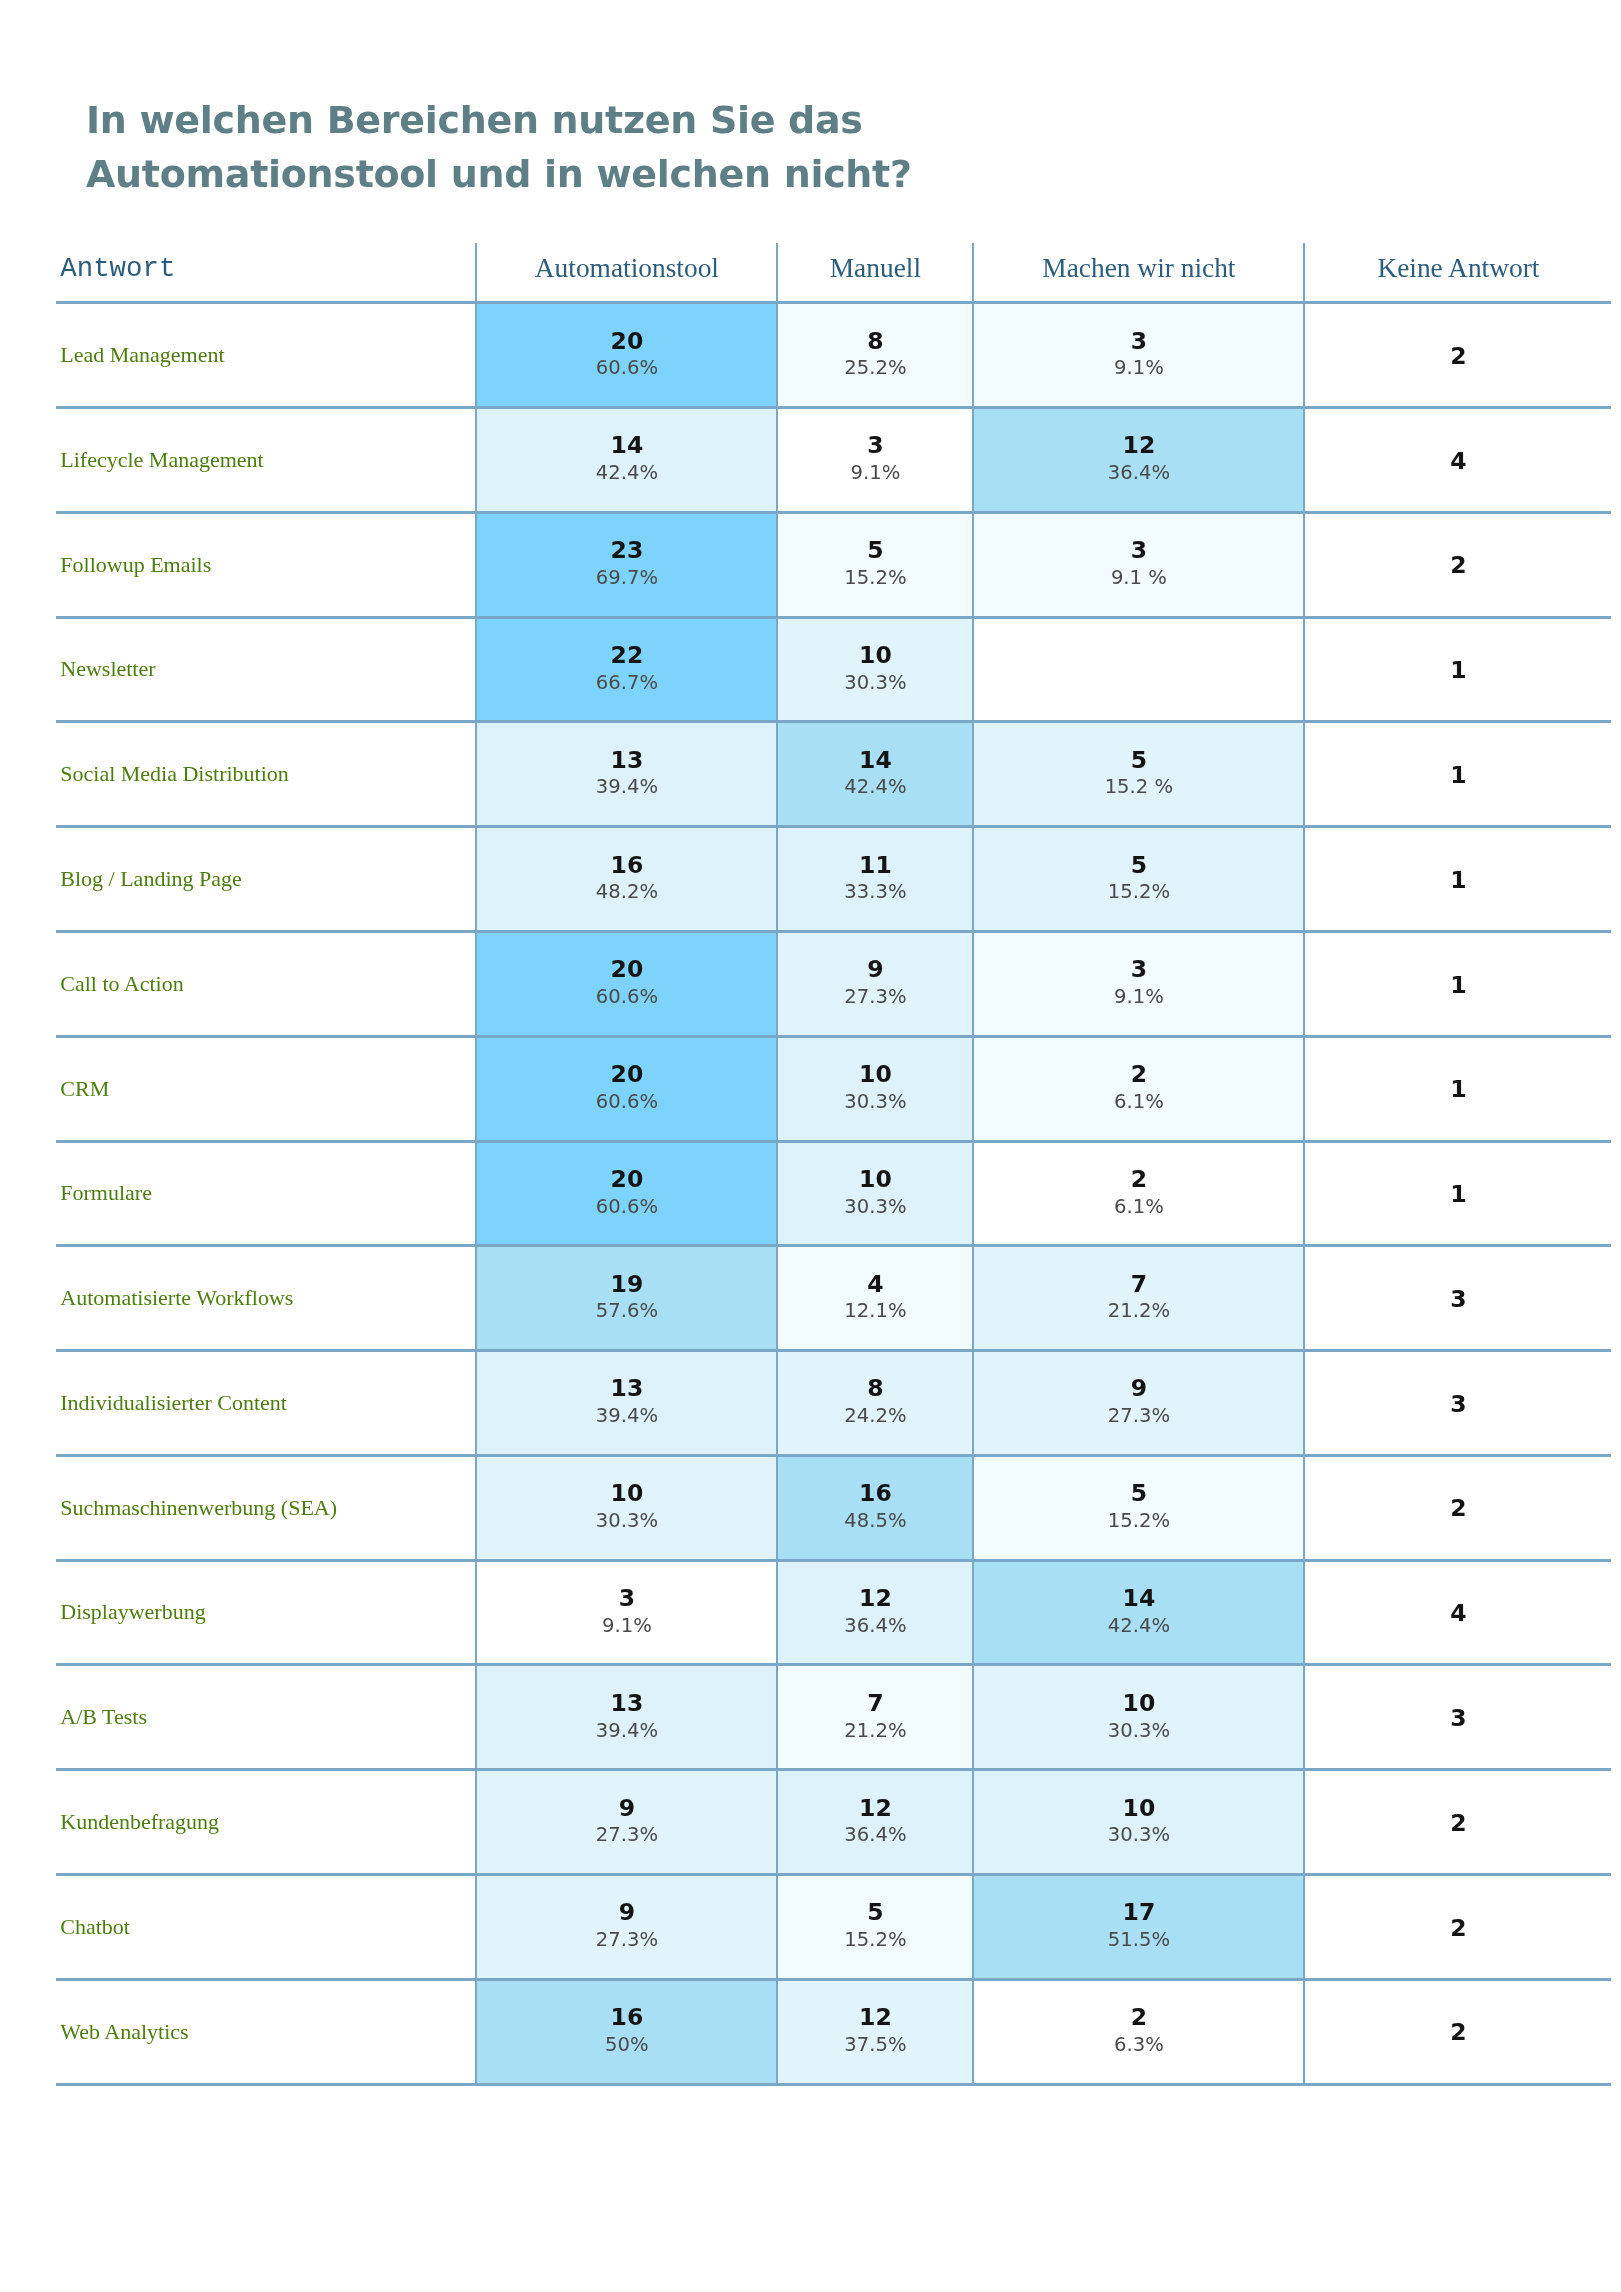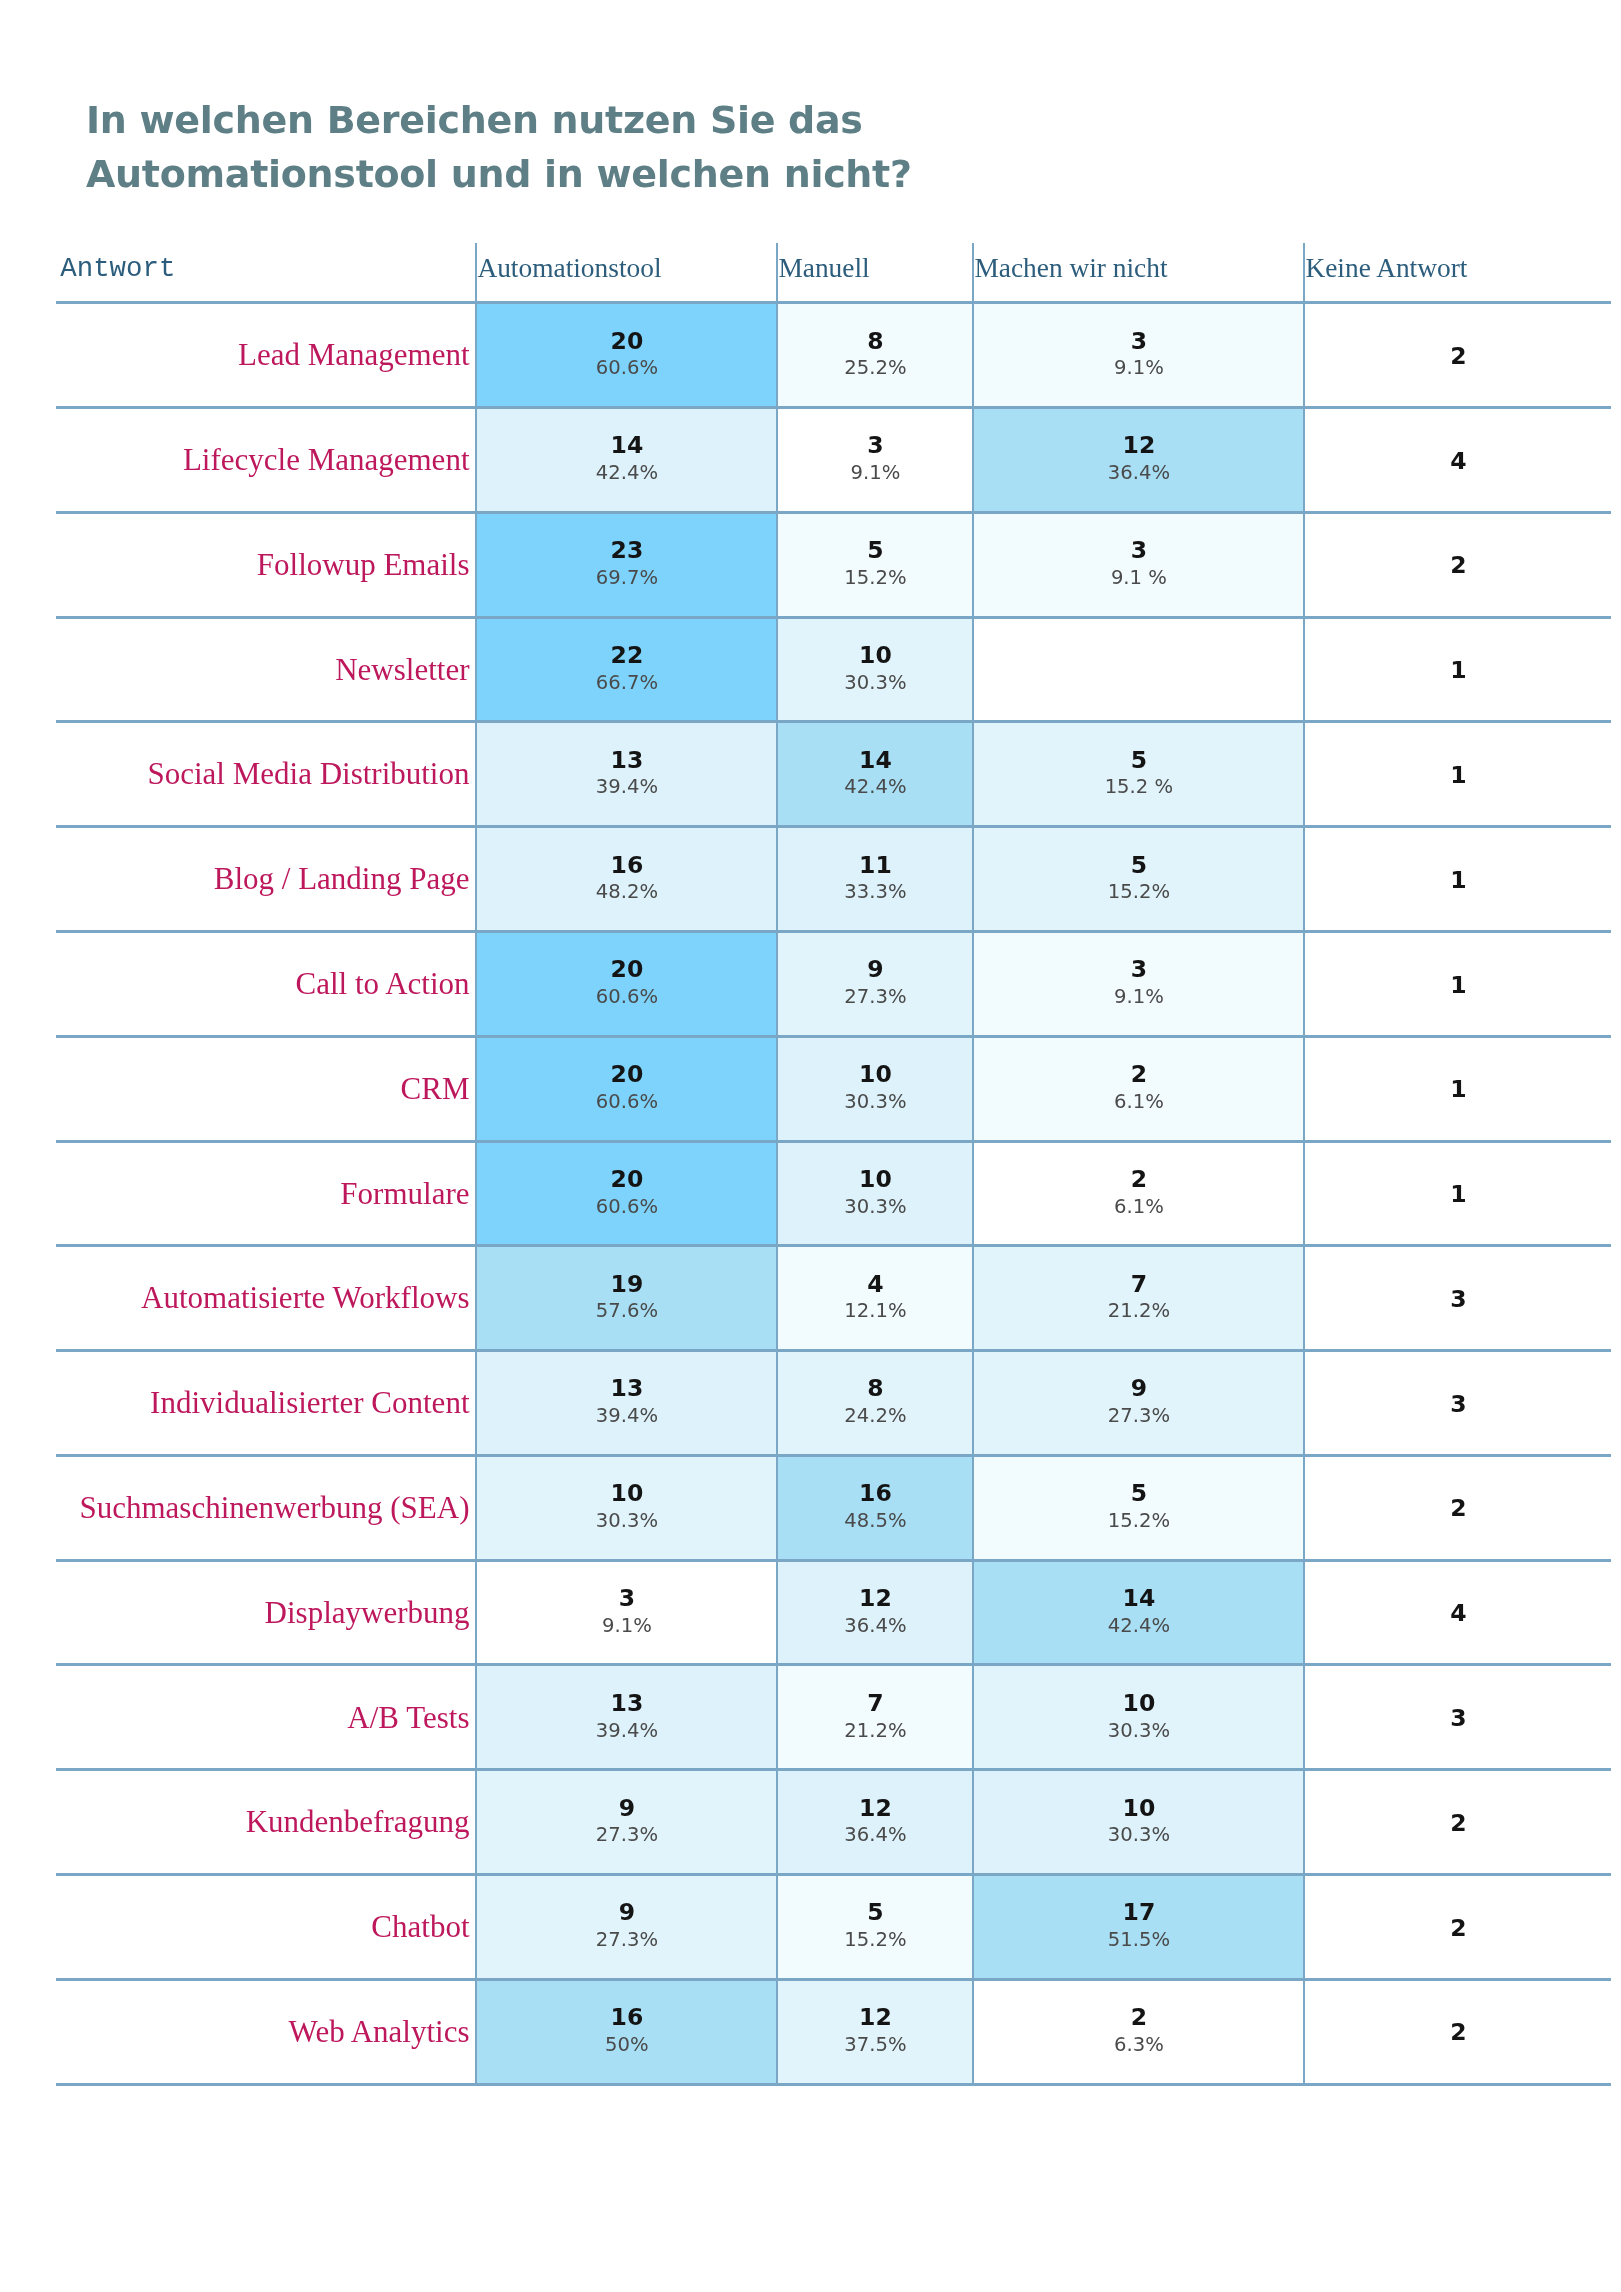--- a/index.html
+++ b/index.html
@@ -51,34 +51,33 @@
   thead th {
     font-weight: 400;
     font-size: 27.4px;
     color: #2c5d7c;
     text-align: left;
     padding: 9.8px 0 17.6px 0;
     vertical-align: bottom;
     border-bottom: 3.9px solid #7ba7c7;
   }
   thead th.h-label { padding-left: 3.9px; font-family: Liberation Mono, monospace; }
-  thead th.h-center { text-align: left; border-left: 2px solid #7ba7c7; }
+  thead th.h-center { text-align: center; border-left: 2px solid #7ba7c7; }
 
   tbody td {
     border-bottom: 3.9px solid #7ba7c7;
     vertical-align: middle;
     padding: 0;
   }
   tbody td.label {
-    font-size: 31px;
-    color: #be185d;
+    font-size: 22px;
+    color: #4d7c0f;
     padding: 3.9px 5.9px 3.9px 3.9px;
     line-height: 1.28;
     height: 94px;
-    text-align: right;
   }
   tbody td.cell {
     border-left: 2px solid #7ba7c7;
     text-align: center;
     height: 94px;
   }
   .cell .num {
     display: block;
     font-family: "DejaVu Sans", "Liberation Sans", sans-serif;
     font-weight: 700;

